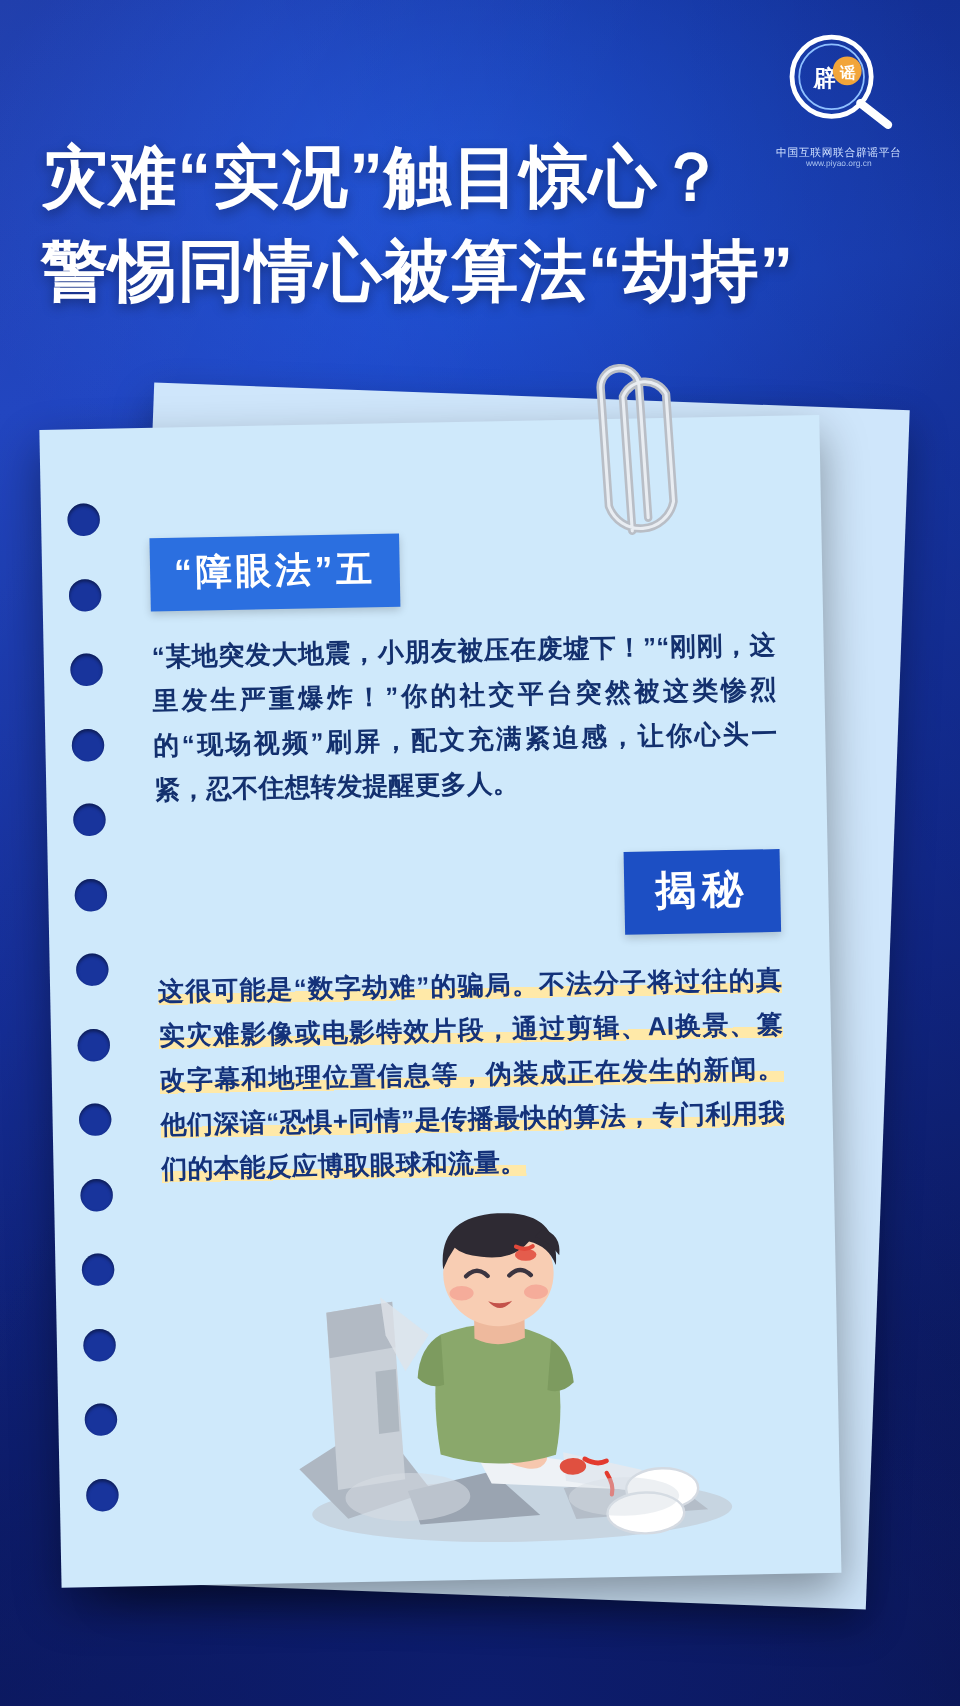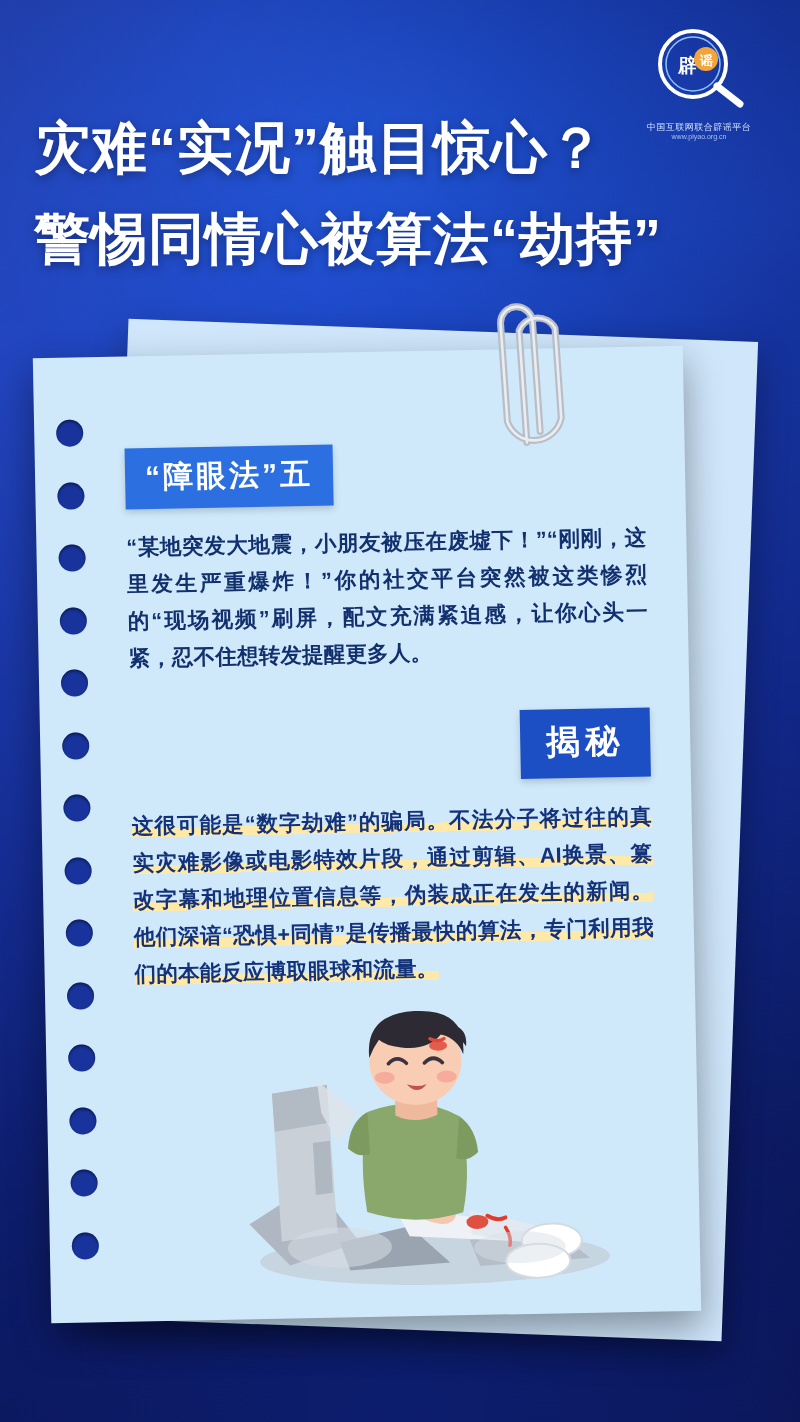--- a/index.html
+++ b/index.html
@@ -55,21 +55,21 @@
   }
   .headline h1 {
     color: #ffffff;
     font-size: 56px;
     font-weight: bold;
     line-height: 1.28;
     letter-spacing: 1px;
     text-shadow: 0 3px 10px rgba(0,0,0,0.35);
     white-space: nowrap;
   }
-  .headline h1 + h1 { margin-top: 19px; }
+  .headline h1 + h1 { margin-top: 6px; }
 
   
   .paper-back {
     position: absolute;
     left: 110px; top: 330px;
     width: 630px; height: 1000px;
     background: #cfe6fb;
     transform: rotate(2.1deg);
     box-shadow: 0 14px 34px rgba(0,0,0,0.33);
   }

